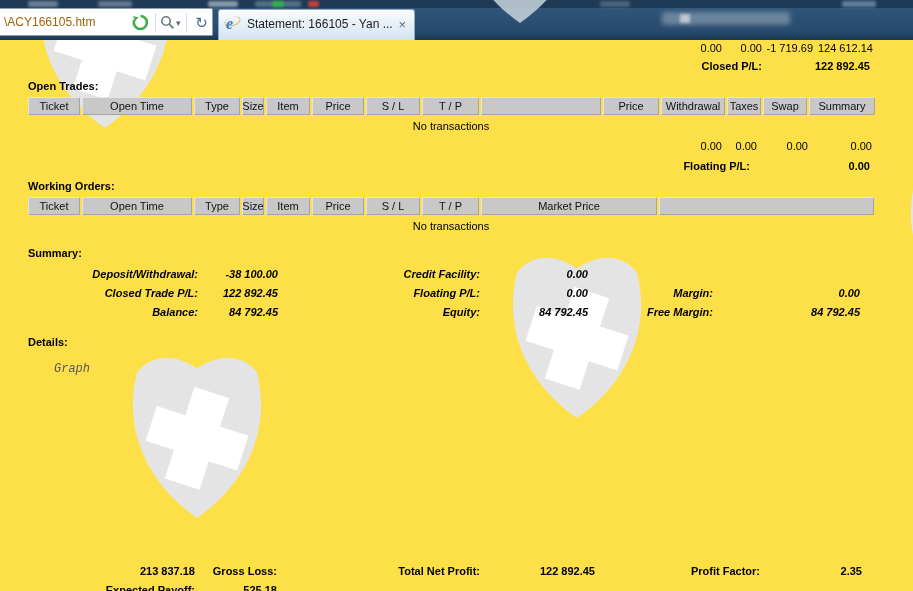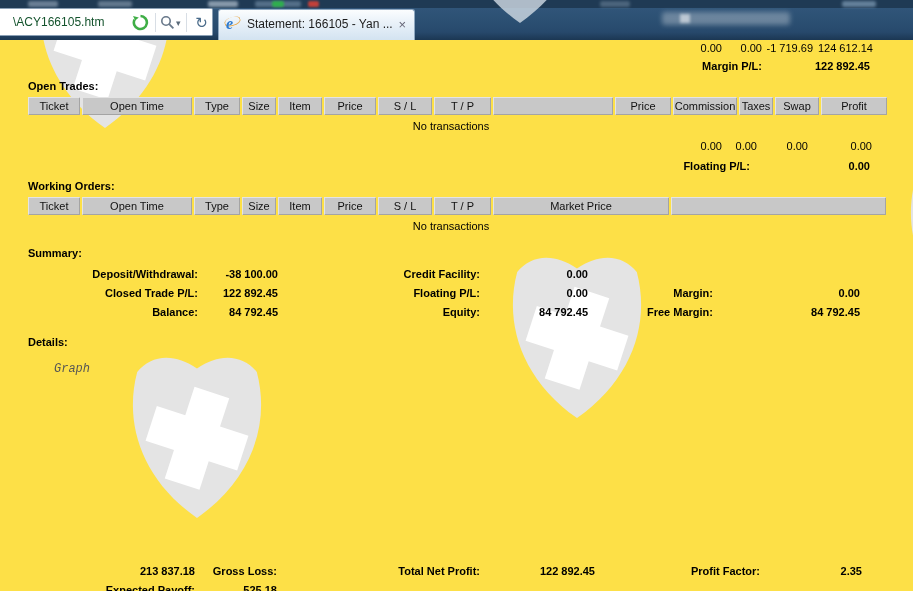--- a/index.html
+++ b/index.html
@@ -21,21 +21,21 @@
   .b6 { left:308px; width:11px; background:#c2403a; filter:blur(1px); }
   .b7 { left:600px; width:30px; background:rgba(180,200,220,.30); }
   .b8 { left:842px; width:34px; background:rgba(170,200,225,.50); }
   .title-blur { position:absolute; left:662px; top:12px; width:128px; height:13px;
                 background:rgba(255,255,255,.30); border-radius:3px; filter:blur(2.5px); }
   .title-blur2 { position:absolute; left:680px; top:14px; width:10px; height:9px;
                  background:rgba(255,255,255,.55); filter:blur(1.5px); }
 
   .onebox { position:absolute; left:0; top:8px; width:213px; height:28px; background:#fff;
             border-radius:0 2px 2px 0; border:1px solid #8ba0b5; border-left:none; }
-  .addr { position:absolute; left:13px; top:0; line-height:26px; font-size:12px; color:#14532d; white-space:nowrap; }
+  .addr { position:absolute; left:4px; top:0; line-height:26px; font-size:12px; color:#a16207; white-space:nowrap; }
   .compat-icon { position:absolute; left:132px; top:5px; width:17px; height:17px; }
   .ob-div { position:absolute; top:4px; width:1px; height:19px; background:#d8dee5; }
   .d1 { left:155px; } .d2 { left:186px; }
   .search-icon { position:absolute; left:160px; top:6px; width:15px; height:15px; }
   .caret { position:absolute; left:176px; top:1px; line-height:26px; font-size:9px; color:#5a6a7a; }
   .refresh-btn { position:absolute; left:191px; top:0; width:21px; height:27px; text-align:center;
                  line-height:27px; font-size:15px; color:#4a6b8a; }
 
   .tab { position:absolute; left:218px; top:9px; width:197px; height:31px;
          background:linear-gradient(180deg,#fbfdfe 0%,#eaf2f9 40%,#d3e3f1 100%);
@@ -56,21 +56,21 @@
   .content { position:absolute; left:0; top:40px; width:913px; height:551px; background:#fde047; overflow:hidden; }
   .abs { position:absolute; white-space:nowrap; z-index:2; }
   .t11 { font-size:11px; color:#000; }
   .bold { font-weight:bold; }
   .section-title { font-size:11px; font-weight:bold; color:#000; }
 
   .tbl { position:absolute; left:28px; display:flex; gap:2px; z-index:2;border-radius:9px; }
   .hcell { height:18px; background:#c8c8c8; font-size:11px; color:#111; text-align:center;
            line-height:18px; overflow:hidden;
            box-shadow:inset 1px 1px 0 rgba(255,255,255,.5), inset -1px -1px 0 rgba(0,0,0,.18); }
-  .w-ticket{width:52px}.w-otime{width:110px}.w-type{width:46px}.w-size{width:34px}
+  .w-ticket{width:52px}.w-otime{width:110px}.w-type{width:46px}.w-size{width:22px}
   .w-item{width:44px}.w-price{width:52px}.w-sl{width:54px}.w-tp{width:57px}
   .w-blank{width:120px}.w-price2{width:56px}.w-comm{width:64px}.w-tax{width:34px}
   .w-swap{width:44px}.w-profit{width:66px}.w-mkt{width:176px}.w-blank2{width:215px}
 
   .notrans { left:28px; width:846px; text-align:center; font-size:11px; color:#000; }
 
   .grid6 { position:absolute; left:28px; display:grid; grid-auto-rows:19px; z-index:2; }
   .grid6 span { font-size:11px; font-weight:bold; text-align:right; white-space:nowrap; }
   .g-summary { grid-template-columns:170px 80px 202px 108px 125px 147px; }
   .g-stats   { grid-template-columns:167px 82px 203px 115px 165px 102px; }
@@ -147,39 +147,39 @@
     </svg>
     <svg class="shield z-wm" style="left:890px; top:110px;" width="170" height="186" viewBox="0 0 100 112">
       <path d="M14 18 C22 8 36 6 50 16 C64 6 78 8 86 18 C94 48 84 82 50 106 C16 82 6 48 14 18 Z" fill="#e4e4e4"></path>
     </svg>
 
     <span class="abs t11" style="top:2px; right:191px;">0.00</span>
     <span class="abs t11" style="top:2px; right:151px;">0.00</span>
     <span class="abs t11" style="top:2px; right:100px;text-align:center;">-1 719.69</span>
     <span class="abs t11" style="top:2px; right:40px;">124 612.14</span>
 
-    <span class="abs t11 bold" style="top:20px; right:151px;">Margin P/L:</span>
+    <span class="abs t11 bold" style="top:20px; right:151px;">Closed P/L:</span>
     <span class="abs t11 bold" style="top:20px; right:43px;">122 892.45</span>
 
     <span class="abs section-title" style="left:28px; top:40px;">Open Trades:</span>
     <div class="tbl" style="top:57px;">
       <span class="hcell w-ticket">Ticket</span>
       <span class="hcell w-otime">Open Time</span>
       <span class="hcell w-type">Type</span>
       <span class="hcell w-size">Size</span>
       <span class="hcell w-item">Item</span>
       <span class="hcell w-price">Price</span>
       <span class="hcell w-sl">S / L</span>
       <span class="hcell w-tp">T / P</span>
       <span class="hcell w-blank"></span>
       <span class="hcell w-price2">Price</span>
-      <span class="hcell w-comm">Commission</span>
+      <span class="hcell w-comm">Withdrawal</span>
       <span class="hcell w-tax">Taxes</span>
       <span class="hcell w-swap">Swap</span>
-      <span class="hcell w-profit">Profit</span>
+      <span class="hcell w-profit">Summary</span>
     </div>
     <div class="abs notrans" style="top:80px;">No transactions</div>
 
     <span class="abs t11" style="top:100px; right:191px;">0.00</span>
     <span class="abs t11" style="top:100px; right:156px;">0.00</span>
     <span class="abs t11" style="top:100px; right:105px;">0.00</span>
     <span class="abs t11" style="top:100px; right:41px;">0.00</span>
 
     <span class="abs t11 bold" style="top:120px; right:163px;">Floating P/L:</span>
     <span class="abs t11 bold" style="top:120px; right:43px;">0.00</span>
@@ -193,21 +193,21 @@
       <span class="hcell w-item">Item</span>
       <span class="hcell w-price">Price</span>
       <span class="hcell w-sl">S / L</span>
       <span class="hcell w-tp">T / P</span>
       <span class="hcell w-mkt">Market Price</span>
       <span class="hcell w-blank2"></span>
     </div>
     <div class="abs notrans" style="top:180px;">No transactions</div>
 
     <span class="abs section-title" style="left:28px; top:207px;">Summary:</span>
-    <div class="grid6 g-summary" style="top:228px;">
+    <div class="grid6 g-summary" style="top:228px;font-style:italic;">
       <span>Deposit/Withdrawal:</span>
       <span>-38 100.00</span>
       <span>Credit Facility:</span>
       <span>0.00</span>
       <span></span>
       <span></span>
       <span>Closed Trade P/L:</span>
       <span>122 892.45</span>
       <span>Floating P/L:</span>
       <span>0.00</span>

